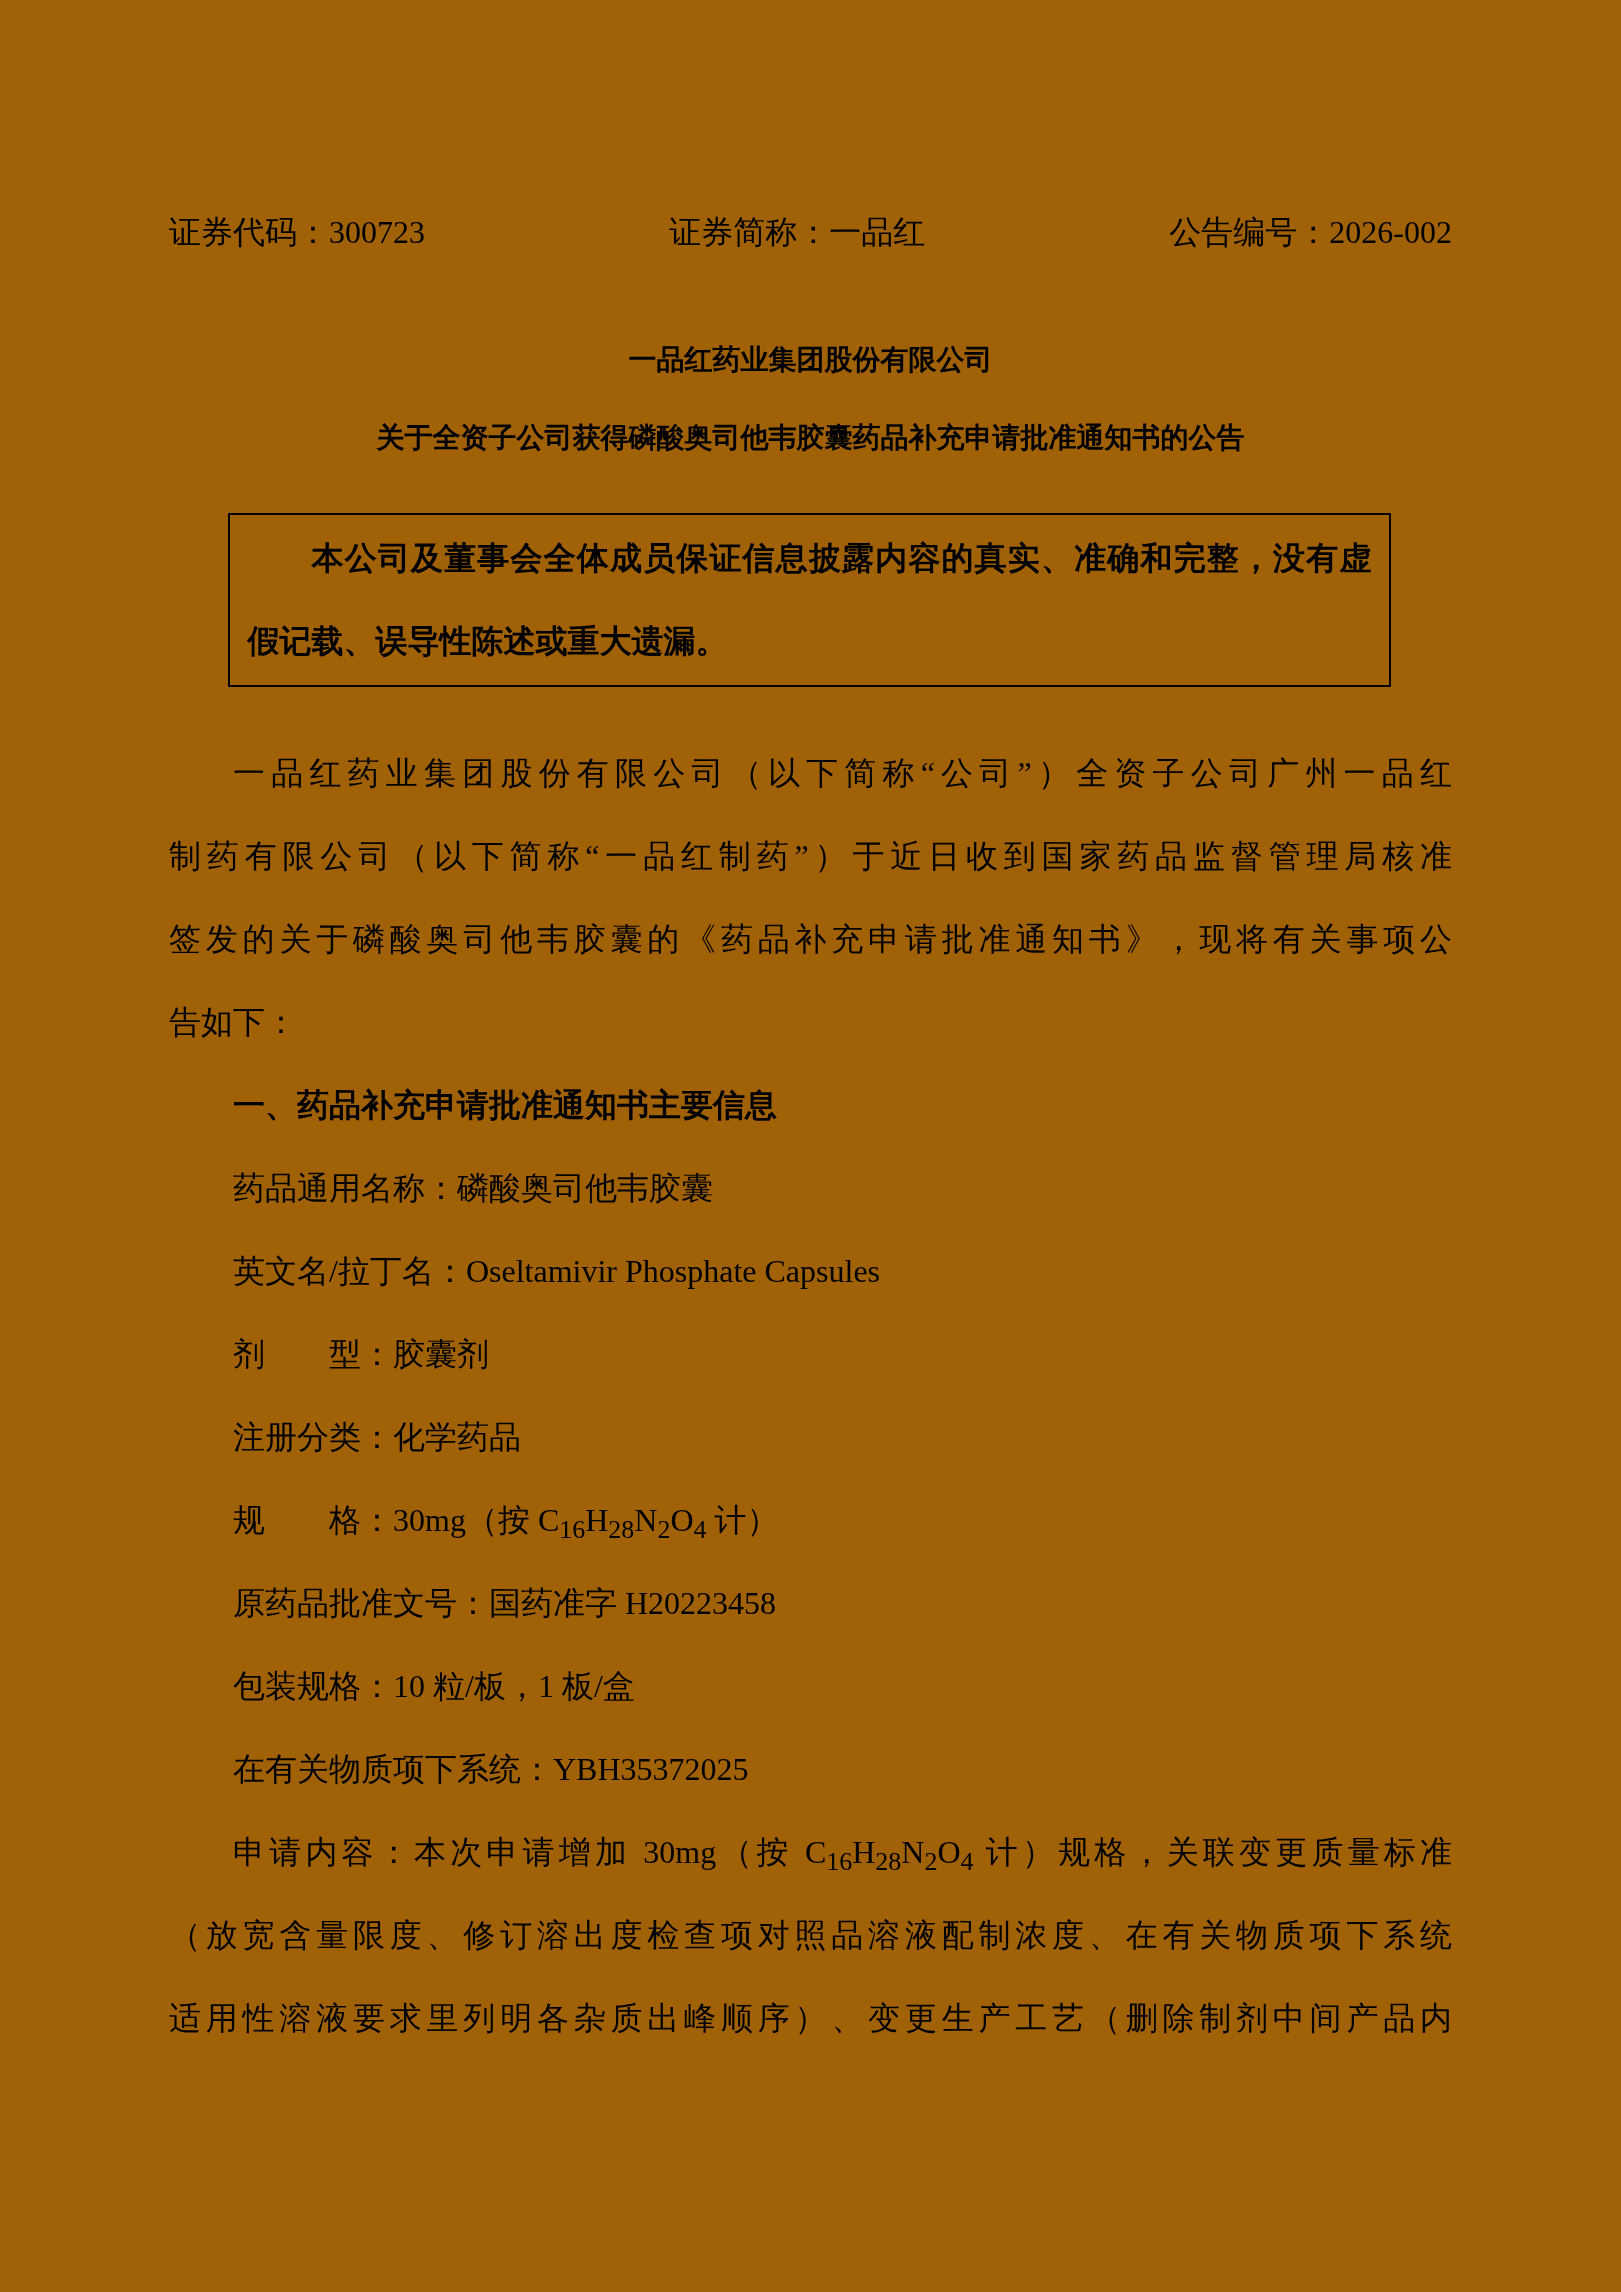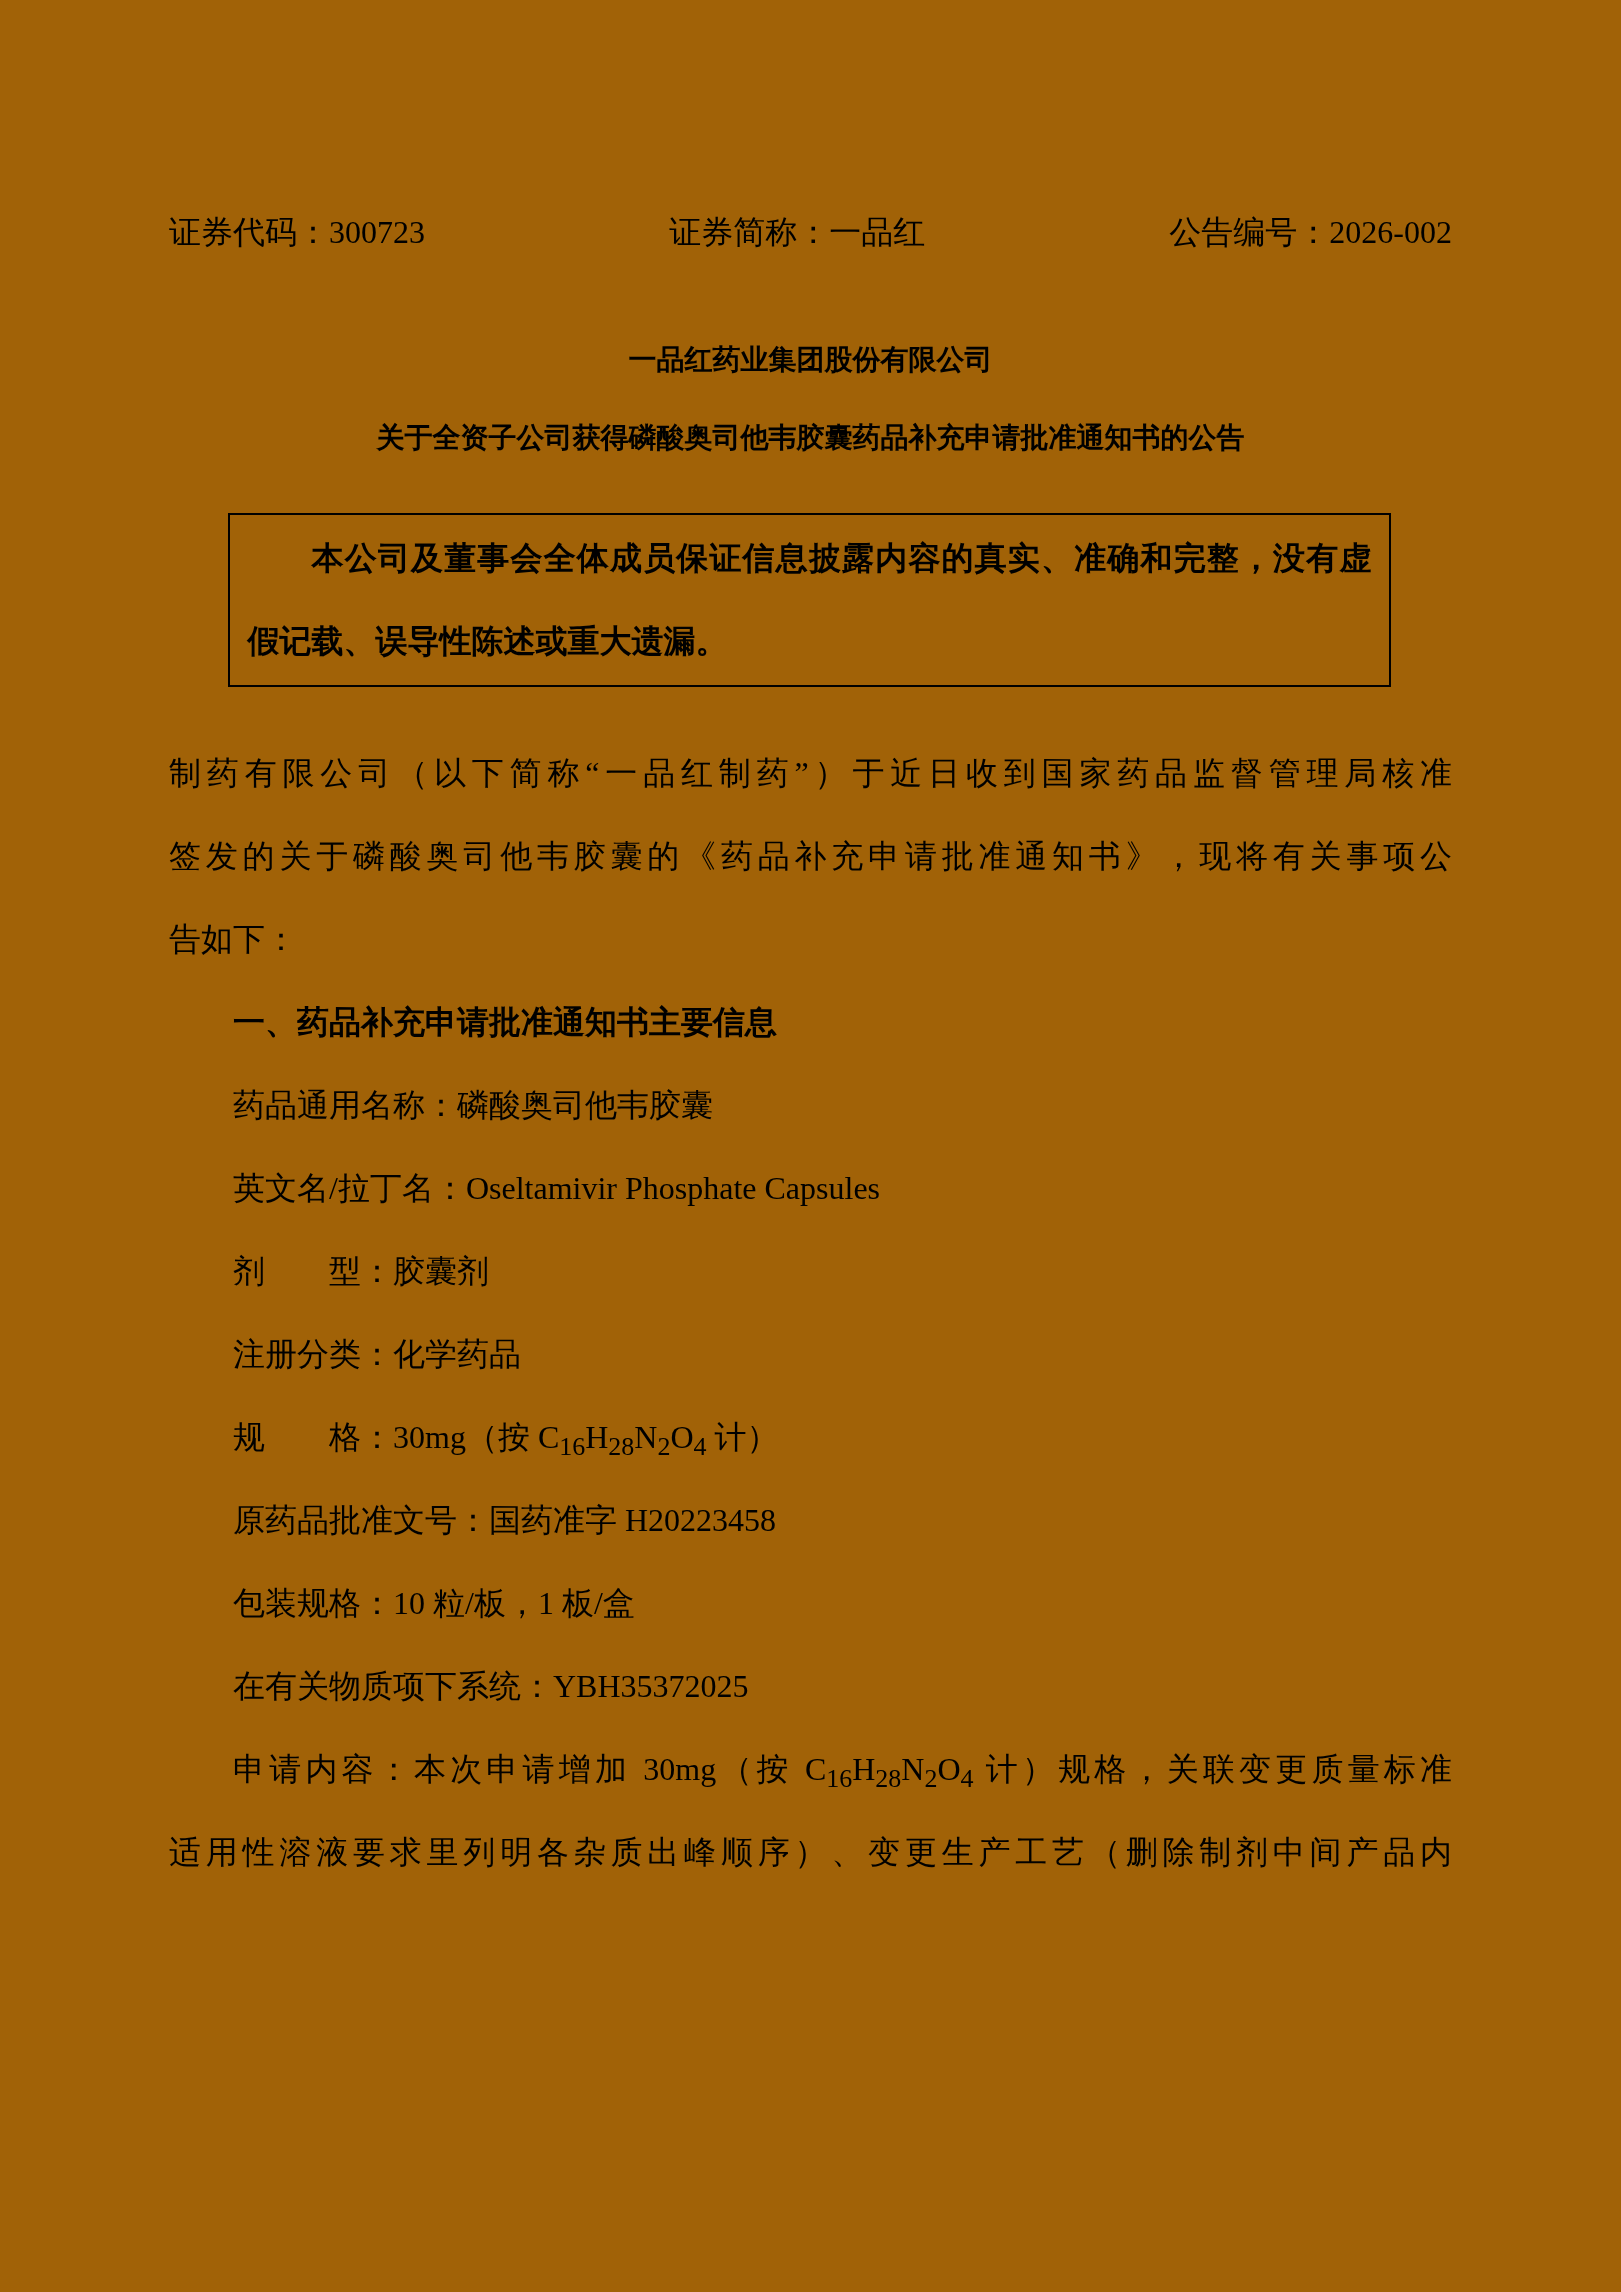--- a/index.html
+++ b/index.html
@@ -67,36 +67,38 @@
 
   <div class="title t1">一品红药业集团股份有限公司</div>
   <div class="title t2">关于全资子公司获得磷酸奥司他韦胶囊药品补充申请批准通知书的公告</div>
 
   <div class="disclaimer">
     <div class="line just indent">本公司及董事会全体成员保证信息披露内容的真实、准确和完整，没有虚</div>
     <div class="line">假记载、误导性陈述或重大遗漏。</div>
   </div>
 
   <div class="body-block">
+    <div class="line just indent">一品红药业集团股份有限公司（以下简称“公司”）全资子公司广州一品红</div>
     <div class="line just">制药有限公司（以下简称“一品红制药”）于近日收到国家药品监督管理局核准</div>
     <div class="line just">签发的关于磷酸奥司他韦胶囊的《药品补充申请批准通知书》，现将有关事项公</div>
     <div class="line">告如下：</div>
 
     <div class="line heading indent">一、药品补充申请批准通知书主要信息</div>
 
     <div class="line indent">药品通用名称：磷酸奥司他韦胶囊</div>
     <div class="line indent">英文名/拉丁名：Oseltamivir Phosphate Capsules</div>
     <div class="line indent">剂　　型：胶囊剂</div>
     <div class="line indent">注册分类：化学药品</div>
 
     <div class="line indent"><span>规　　格：30mg（按 C</span><span class="sub">16</span><span>H</span><span class="sub">28</span><span>N</span><span class="sub">2</span><span>O</span><span class="sub">4</span><span> 计）</span></div>
 
     <div class="line indent">原药品批准文号：国药准字 H20223458</div>
     <div class="line indent">包装规格：10 粒/板，1 板/盒</div>
     <div class="line indent">在有关物质项下系统：YBH35372025</div>
 
     <div class="line just indent"><span>申请内容：本次申请增加 30mg（按 C</span><span class="sub">16</span><span>H</span><span class="sub">28</span><span>N</span><span class="sub">2</span><span>O</span><span class="sub">4</span><span> 计）规格，关联变更质量标准</span></div>
 
+    <div class="line just">（放宽含量限度、修订溶出度检查项对照品溶液配制浓度、在有关物质项下系统</div>
     <div class="line just">适用性溶液要求里列明各杂质出峰顺序）、变更生产工艺（删除制剂中间产品内</div>
   </div>
 
 </div>
 
 
 </body></html>

